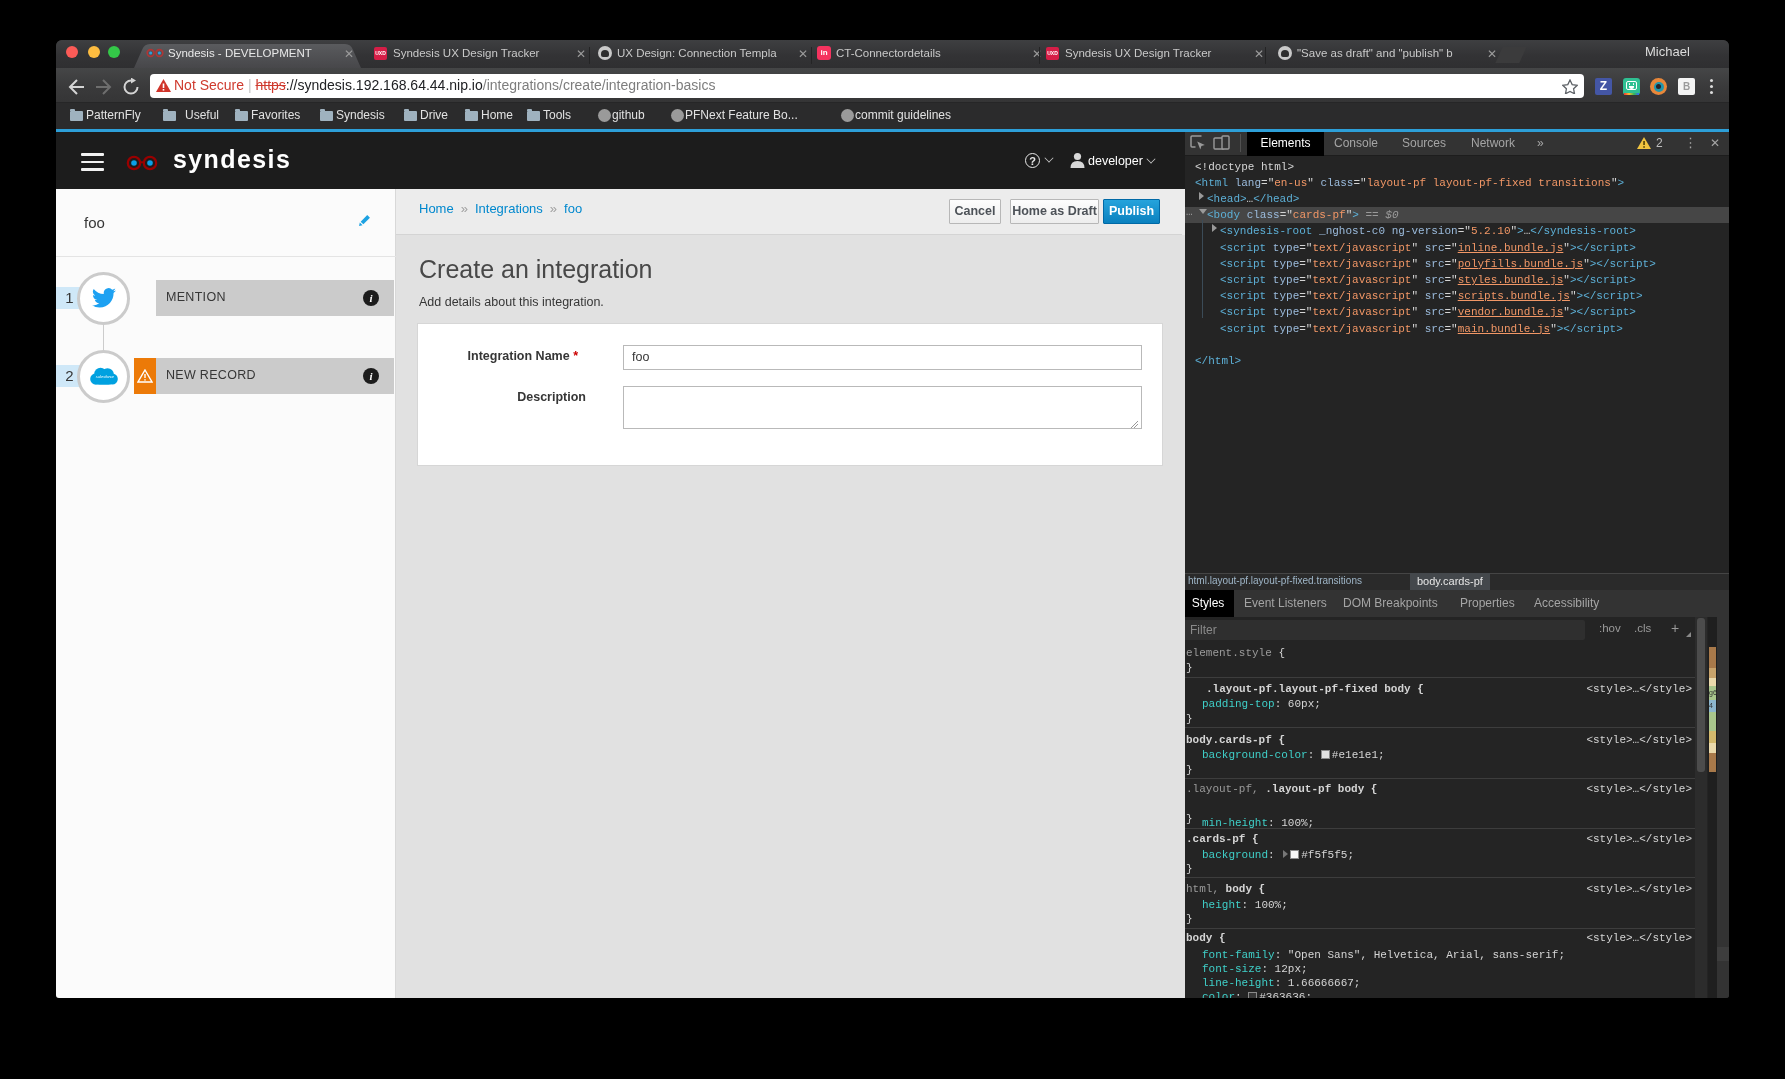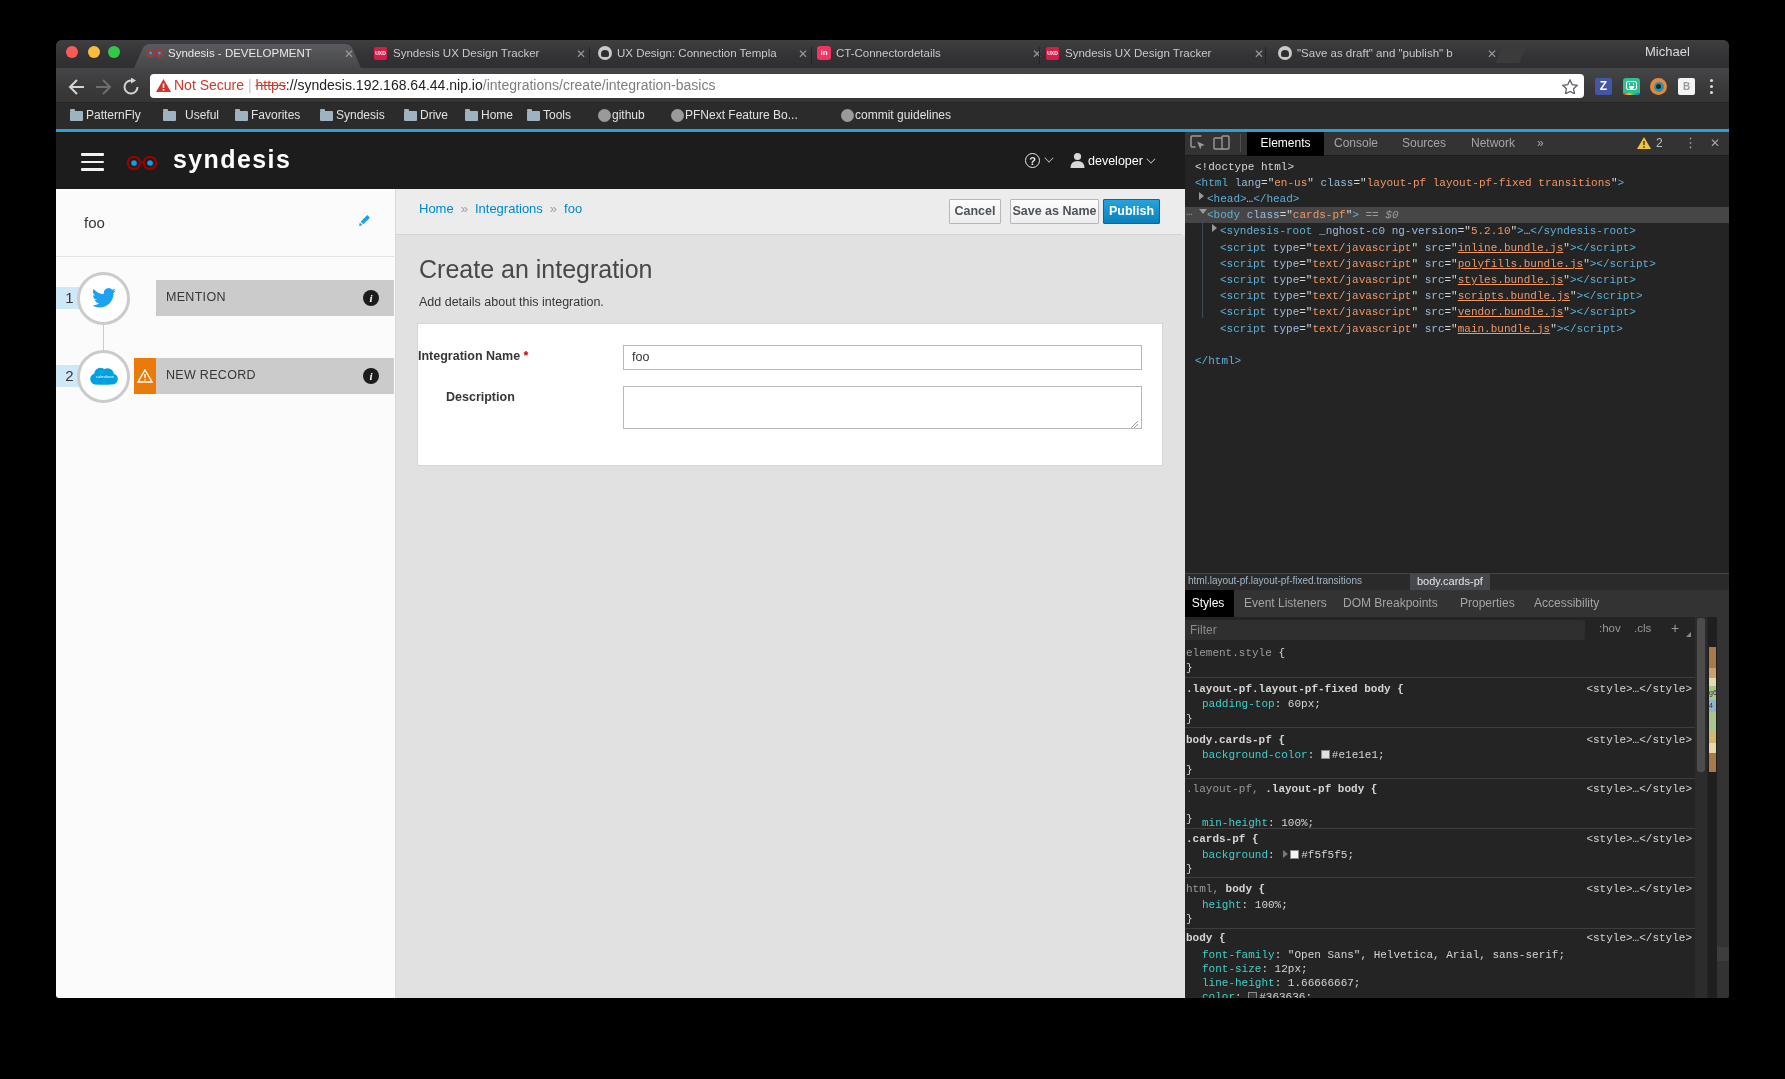--- a/index.html
+++ b/index.html
@@ -68,21 +68,21 @@
   .bclink { color:#0088ce; font-size:13px; }
   .bcsep { color:#a0a0a0; font-size:13px; }
   .pfbtn { height:25px; border:1px solid #b7b7b7; border-radius:1px;
            background:linear-gradient(180deg,#fdfdfd,#ededed);
            color:#4d5258; font-weight:bold; font-size:12.5px; text-align:center; line-height:23px; }
   #pubbtn { background:linear-gradient(180deg,#25a3dc,#0a81bf); border-color:#0069a6; color:#fff; }
 
   #h1 { left:23px; top:66px; font-size:25px; font-weight:normal; color:#484848; }
   #sub { left:23px; top:106px; font-size:12.5px; color:#363636; }
   #card { left:21px; top:134px; width:746px; height:143px; background:#fff; border:1px solid #d6d6d6; }
-  .flabel { font-size:12.5px; font-weight:bold; color:#363636; text-align:left; }
+  .flabel { font-size:12.5px; font-weight:bold; color:#363636; text-align:right; }
   .red { color:#c00; }
   #inpname { left:205px; top:21px; width:519px; height:25px; border:1px solid #b9b9b9;
              background:#fff; font-size:12.5px; color:#363636; padding-left:8px; line-height:23px; }
   #inpdesc { left:205px; top:62px; width:519px; height:43px; border:1px solid #b9b9b9; background:#fff; }
 
   
   #dt { left:1126px; top:90px; width:547px; height:868px; background:#242424; }
   #dtbar { left:0; top:0; width:547px; height:26px; background:#333; border-bottom:1px solid #1d1d1d; }
   .dttab { font-size:12px; color:#a5a5a5; top:6px; }
   #eltab { left:65px; top:0; width:77px; height:26px; background:#000; color:#fff;
@@ -280,21 +280,21 @@
       </g>
       <text x="6.8" y="12.2" font-size="4" fill="#fff" font-family="Liberation Sans" font-style="italic">salesforce</text>
     </svg>
 
     <div id="content" class="abs">
       <div id="crumbstrip" class="abs"></div>
       <div class="abs" style="left:23px;top:10px;">
         <span class="bclink">Home</span><span class="bcsep" style="margin:0 7px;">»</span><span class="bclink">Integrations</span><span class="bcsep" style="margin:0 7px;">»</span><span class="bclink">foo</span>
       </div>
       <div class="abs pfbtn" style="left:553px;top:10px;width:52px;">Cancel</div>
-      <div class="abs pfbtn" style="left:614px;top:10px;width:89px;">Save as Name</div>
+      <div class="abs pfbtn" style="left:614px;top:10px;width:89px;">Home as Draft</div>
       <div class="abs pfbtn" id="pubbtn" style="left:707px;top:10px;width:57px;">Publish</div>
       <div id="h1" class="abs">Create an integration</div>
       <div id="sub" class="abs">Add details about this integration.</div>
       <div id="card" class="abs">
         <div class="abs flabel" style="left:0px;top:25px;width:160px;">Integration Name <span class="red">*</span></div>
         <div id="inpname" class="abs">foo</div>
         <div class="abs flabel" style="left:28px;top:66px;width:140px;">Description</div>
         <div id="inpdesc" class="abs"></div>
         <svg class="abs" style="left:712px;top:96px;" width="8" height="8" viewBox="0 0 8 8">
           <path d="M1 8 L8 1 M4 8 L8 4" stroke="#999" stroke-width="1"></path>
@@ -360,21 +360,21 @@
       <div id="filterbox" class="abs">Filter</div>
       <div class="abs" style="left:417px;top:492px;font-size:11.5px;color:#9a9a9a;">:hov</div>
       <div class="abs" style="left:452px;top:492px;font-size:11.5px;color:#9a9a9a;">.cls</div>
       <div class="abs" style="left:489px;top:490px;font-size:14px;color:#9a9a9a;">+</div>
       <div class="abs" style="left:504px;top:502px;width:0;height:0;border-left:5px solid transparent;border-bottom:5px solid #8a8a8a;"></div>
 
       <div id="styles" class="abs" style="left:0;top:513px;width:513px;height:355px;">
         <div class="abs styline cm" style="top:2px;"><span class="gray">element.style</span><span class="wht"> {</span></div>
         <div class="abs styline cm" style="top:17px;"><span class="wht">}</span></div>
         <div class="abs stysep" style="top:34px;"></div>
-        <div class="abs styline cm" style="top:38px;"><span class="wht" style="font-weight:bold;">.layout-pf.layout-pf-fixed body {</span><span class="wht" style="position:absolute;right:3px;">&lt;style&gt;…&lt;/style&gt;</span></div>
+        <div class="abs styline cm" style="top:38px;padding-left:20px;"><span class="wht" style="font-weight:bold;">.layout-pf.layout-pf-fixed body {</span><span class="wht" style="position:absolute;right:3px;">&lt;style&gt;…&lt;/style&gt;</span></div>
         <div class="abs styline cm" style="top:53px;"><span style="margin-left:16px;" class="propn">padding-top</span><span class="wht">: 60px;</span></div>
         <div class="abs styline cm" style="top:68px;"><span class="wht">}</span></div>
         <div class="abs stysep" style="top:84px;"></div>
         <div class="abs styline cm" style="top:89px;"><span class="wht" style="font-weight:bold;">body.cards-pf {</span><span class="wht" style="position:absolute;right:3px;">&lt;style&gt;…&lt;/style&gt;</span></div>
         <div class="abs styline cm" style="top:104px;"><span style="margin-left:16px;" class="propn">background-color</span><span class="wht">: <span class="sw" style="background:#e1e1e1;"></span>#e1e1e1;</span></div>
         <div class="abs styline cm" style="top:119px;"><span class="wht">}</span></div>
         <div class="abs stysep" style="top:135px;"></div>
         <div class="abs styline cm" style="top:138px;"><span class="gray">.layout-pf, </span><span class="wht" style="font-weight:bold;">.layout-pf body {</span><span class="wht" style="position:absolute;right:3px;">&lt;style&gt;…&lt;/style&gt;</span></div>
         <div class="abs styline cm" style="top:154px;margin-top:18px;"><span style="margin-left:16px;" class="propn">min-height</span><span class="wht">: 100%;</span></div>
         <div class="abs styline cm" style="top:168px;"><span class="wht">}</span></div>

